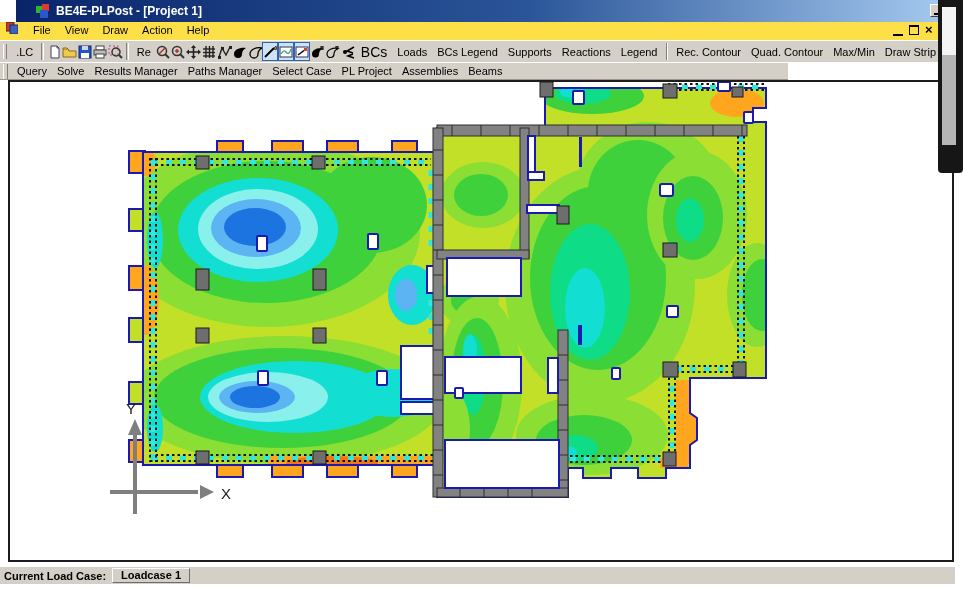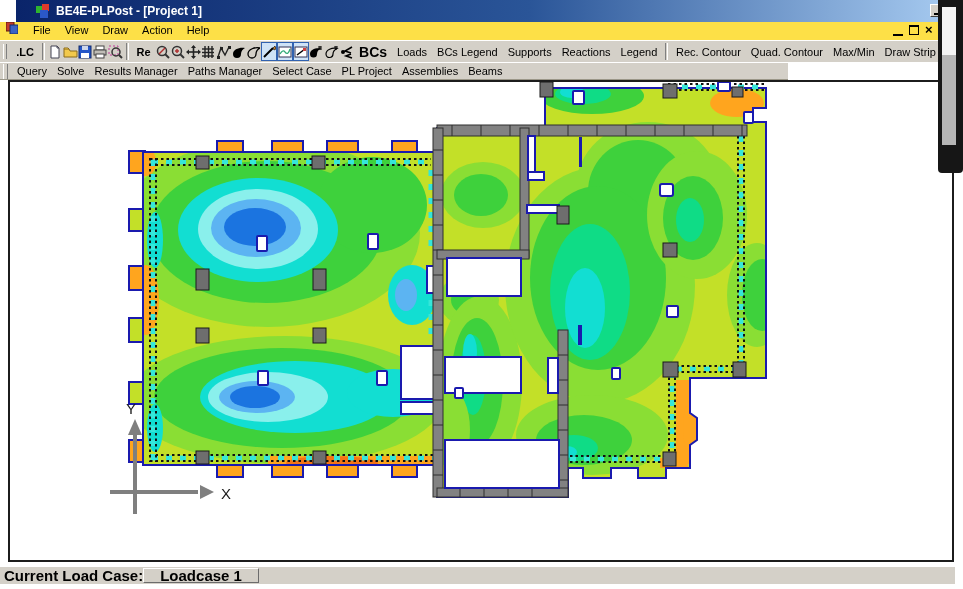--- a/index.html
+++ b/index.html
@@ -27,32 +27,32 @@
   
   .tbar{position:absolute;left:0;background:#d4d0c8;display:flex;align-items:center;
     font-size:11px;color:#000;box-sizing:border-box}
   .tbar1{top:40px;width:941px;height:22px;border-top:1px solid #fff}
   .tbar2{top:62px;width:788px;height:18px;border-top:1px solid #fff;border-bottom:1px solid #9b9788}
   .grip{width:3px;height:15px;border-left:1px solid #fff;border-right:1px solid #808080;margin:0 4px 0 3px}
   .sep{width:1px;height:17px;border-left:1px solid #808080;border-right:1px solid #fff;margin:0 3px}
   .tbtn{height:19px;display:flex;align-items:center;padding:0 5px;white-space:nowrap;cursor:default}
   .icobtn{width:21px;height:19px;display:flex;align-items:center;justify-content:center;cursor:default}
   .pressed{border:1px solid #3162b0;background:#cfe3f7;box-sizing:border-box}
-  .tlabel{font-weight:bold}
+  .tlabel{font-weight:normal}
 
   
   .canvas{position:absolute;left:8px;top:80px;width:946px;height:482px;background:#fff;
     border:2px solid #1c1c1c;box-sizing:border-box}
   .canvas svg{display:block}
 
   
   .statusbar{position:absolute;left:0;top:566px;width:955px;height:17px;background:#d4d0c8;
-    border-top:1px solid #fff;display:flex;align-items:center;font-size:15px;color:#000}
+    border-top:1px solid #fff;display:flex;align-items:center;font-size:11px;color:#000}
   .statuslabel{font-weight:bold;margin-left:4px}
-  .statusvalue{padding:0 16px;font-weight:bold;background:#d4d0c8;
+  .statusvalue{margin-left:6px;padding:0 8px;font-weight:bold;background:#d4d0c8;
     border:1px solid;border-color:#fff #6c6c6c #6c6c6c #fff;height:13px;line-height:13px}
 
   
   .darkstrip{position:absolute;left:938px;top:0;width:25px;height:173px;background:#161616;
     border-radius:0 0 4px 4px;z-index:50}
   .strip-white{position:absolute;left:4px;top:7px;width:14px;height:48px;background:#f4f4f4}
   .strip-gray{position:absolute;left:4px;top:55px;width:14px;height:90px;background:#b5b5b5}
 
   
   .f-base{fill:var(--c-base,#c3e028)} .f-lg{fill:var(--c-light-green,#8ade34)}

